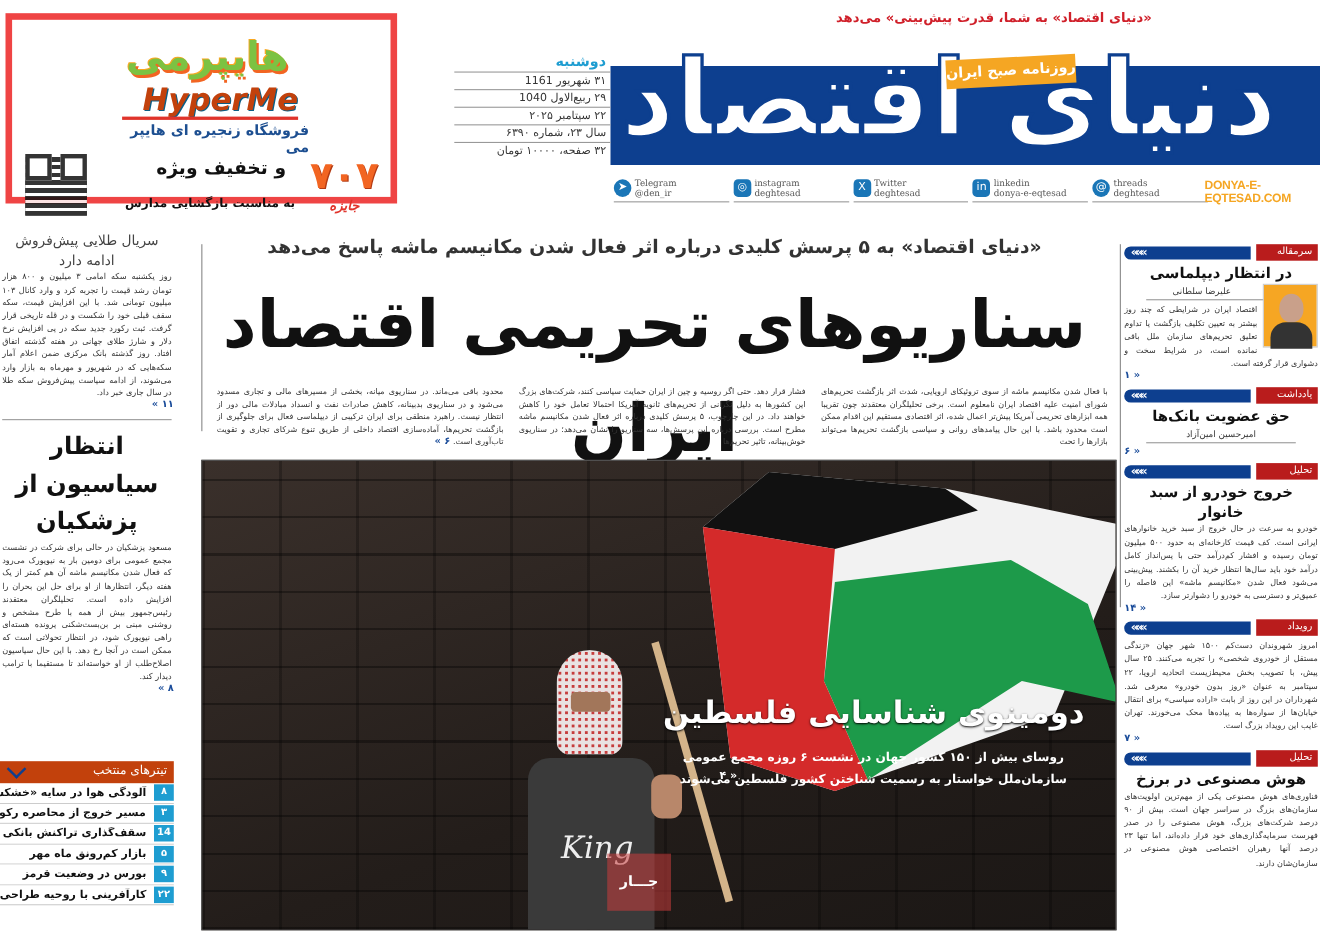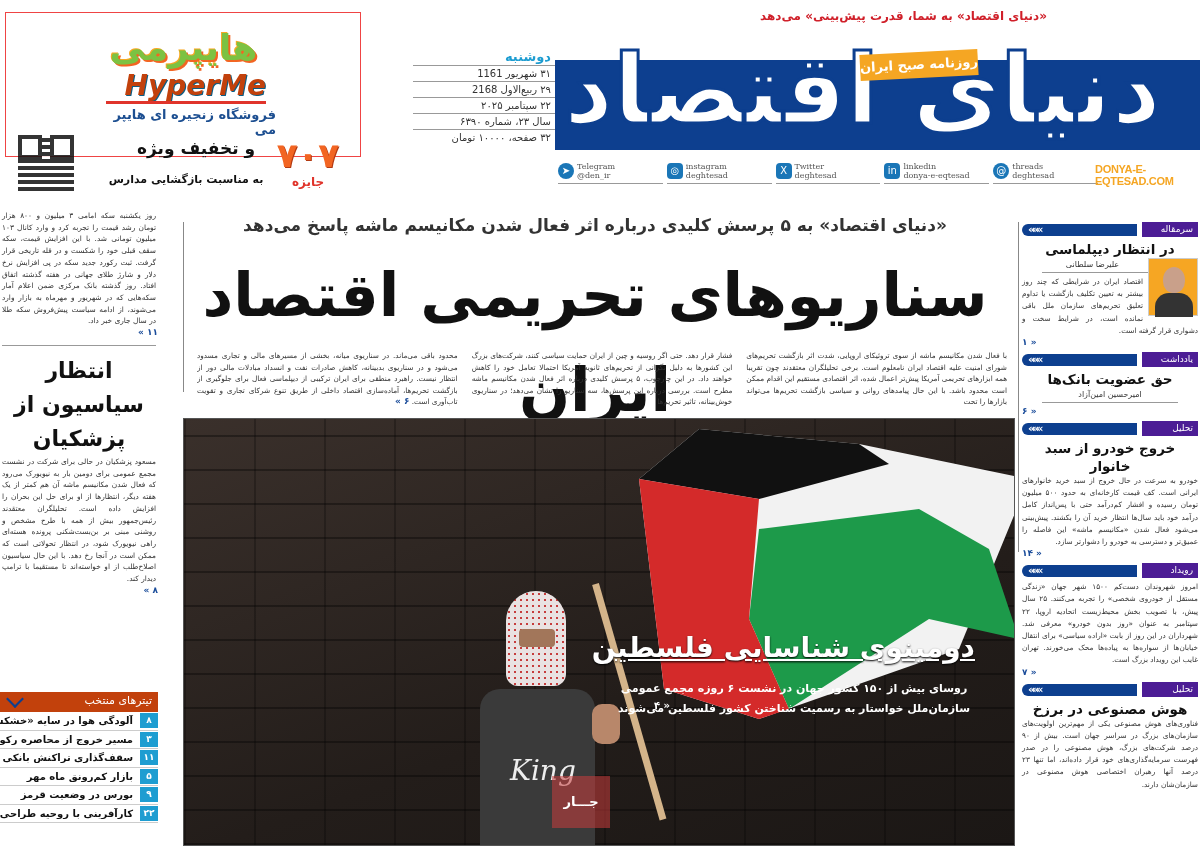--- a/index.html
+++ b/index.html
@@ -1,36 +1,36 @@
 <!DOCTYPE html>
 <html><head>
 <meta charset="utf-8">
 <style>
   * { box-sizing: border-box; margin: 0; padding: 0; }
   html, body { width: 1200px; height: 846px; overflow: hidden; background: #ffffff; }
   body { font-family: "DejaVu Sans", sans-serif; color: #111; position: relative; }
   .rtl { direction: rtl; }
 
   
-  .ad-box { position: absolute; left: 5px; top: 12px; width: 356px; height: 145px; border: 1px solid #ef4444; background: #fff; }
+  .ad-box { position: absolute; left: 5px; top: 12px; width: 356px; height: 173px; border: 6px solid #ef4444; background: #fff; }
   .ad-logo-fa { position: absolute; left: 95px; top: 10px; width: 165px; height: 50px; }
   .ad-logo-fa span { display: block; text-align: center; font: bold 36px "DejaVu Sans", sans-serif; color: #7cc242; text-shadow: 2px 2px 0 #f26522, -1px -1px 0 #f7a823; line-height: 50px; }
   .ad-logo-en { position: absolute; left: 95px; top: 58px; width: 165px; height: 30px; text-align: right; font: italic bold 28px "DejaVu Sans", sans-serif; color: #c2410c; text-shadow: 1px 1px 0 #0b5e86; line-height: 30px; }
   .ad-redline { position: absolute; left: 100px; top: 88px; width: 160px; height: 3px; background: #e0342b; }
   .ad-subtitle { position: absolute; left: 90px; top: 94px; width: 180px; text-align: right; font: bold 13px "DejaVu Sans", sans-serif; color: #1d4f91; }
   .ad-qr { position: absolute; left: 12px; top: 122px; width: 56px; height: 56px; background:
     repeating-linear-gradient(0deg, #111 0 4px, #fff 4px 7px),
     #111; opacity: .85; }
   .ad-qr::before, .ad-qr::after { content: ""; position: absolute; width: 16px; height: 16px; border: 4px solid #111; background: #fff; }
   .ad-qr::before { left: 0; top: 0; }
   .ad-qr::after { right: 0; top: 0; }
   .ad-offer { position: absolute; left: 110px; top: 125px; width: 160px; text-align: center; font: bold 17px "DejaVu Sans", sans-serif; color: #111; }
   .ad-occasion { position: absolute; left: 95px; top: 160px; width: 170px; text-align: center; font: bold 11px "DejaVu Sans", sans-serif; color: #111; }
   .ad-prize { position: absolute; left: 262px; top: 122px; width: 80px; height: 55px; text-align: center; font: bold 34px "DejaVu Sans", sans-serif; color: #f26522; text-shadow: 1px 1px 0 #b33a12; line-height: 40px; }
-  .ad-prize small { display: block; font-size: 12px; line-height: 14px; color: #e0342b; text-shadow: none; }
+  .ad-prize small { display: block; font-size: 12px; line-height: 14px; color: #e0342b; text-shadow: none; font-style: italic; }
 
   .blue-band { position: absolute; left: 555px; top: 60px; width: 645px; height: 90px; background: #0d3f8f; }
   .date-box { position: absolute; left: 413px; top: 48px; width: 142px; }
   .date-day { font: bold 13px "DejaVu Sans", sans-serif; color: #1e9dd1; text-align: right; padding-right: 4px; line-height: 17px; }
   .date-line { font: 10px "DejaVu Sans", sans-serif; color: #333; text-align: right; padding-right: 4px; border-top: 1px solid #999; line-height: 15px; }
   .slogan { position: absolute; left: 760px; top: 9px; width: 300px; text-align: left; font: bold 12px "DejaVu Sans", sans-serif; color: #d0202a; }
   .logo-text { position: absolute; left: 560px; top: 20px; width: 605px; height: 150px; text-align: center; font: bold 96px "DejaVu Sans", sans-serif; color: #fff; line-height: 140px; -webkit-text-stroke: 3px #0d3f8f; letter-spacing: -2px; text-shadow: 0 0 0 #fff; }
   .subbrand { position: absolute; left: 860px; top: 52px; width: 118px; height: 26px; background: #f5a623; color: #fff; font: bold 13px "DejaVu Sans", sans-serif; text-align: center; line-height: 26px; transform: rotate(-3deg); }
   .socials { position: absolute; left: 558px; top: 160px; width: 540px; height: 24px; display: flex; flex-direction: row; gap: 4px; }
   .social { flex: 1; display: flex; align-items: center; gap: 3px; border-bottom: 1px solid #999; padding-bottom: 2px; }
@@ -56,21 +56,21 @@
       repeating-linear-gradient(90deg, rgba(0,0,0,.25) 0 2px, transparent 2px 70px),
       linear-gradient(160deg, #3a302b 0%, #231d1a 60%, #1b1715 100%); }
   .flag { position: absolute; left: 445px; top: 0; width: 400px; height: 300px; }
   .person-head { position: absolute; left: 322px; top: 172px; width: 60px; height: 95px; background: radial-gradient(circle, #c63c3c 30%, #e9e2e2 32%) 0 0/6px 6px; border-radius: 30px 30px 12px 12px; }
   .person-face { position: absolute; left: 335px; top: 210px; width: 36px; height: 18px; background: #a2765a; border-radius: 4px; }
   .person-body { position: absolute; left: 296px; top: 270px; width: 115px; height: 160px; background: #3a3a3a; border-radius: 20px 20px 0 0; }
   .king { position: absolute; left: 326px; top: 335px; font: italic 28px "DejaVu Serif", serif; color: #eee; }
   .pole { position: absolute; left: 408px; top: 165px; width: 7px; height: 245px; background: #d4b48a; transform: rotate(-16deg); transform-origin: top; }
   .hand { position: absolute; left: 408px; top: 285px; width: 28px; height: 40px; background: #b8876a; border-radius: 10px; }
   .photo-credit { position: absolute; left: 368px; top: 357px; width: 58px; height: 52px; background: rgba(200,60,60,.55); color: #fff; font: bold 13px "DejaVu Sans", sans-serif; text-align: center; line-height: 52px; }
-  .photo-title { position: absolute; right: 39px; top: 212px; font: bold 28px "DejaVu Sans", sans-serif; color: #fff; text-align: right; direction: rtl; text-shadow: 0 1px 2px #000; text-decoration: underline; }
+  .photo-title { position: absolute; right: 28px; top: 212px; font: bold 28px "DejaVu Sans", sans-serif; color: #fff; text-align: right; direction: rtl; text-shadow: 0 1px 2px #000; }
   .photo-caption { position: absolute; right: 30px; top: 260px; width: 380px; font: bold 11px "DejaVu Sans", sans-serif; color: #fff; text-align: center; line-height: 20px; direction: rtl; }
   .photo-ref { position: absolute; left: 470px; top: 281px; font: bold 10px "DejaVu Sans", sans-serif; color: #fff; }
 
   
   .left-col { position: absolute; left: 0; top: 210px; width: 158px; }
   .lc-kicker { font: 12.5px "DejaVu Sans", sans-serif; color: #444; text-align: center; line-height: 18px; }
   .lc-title { font: bold 34px "DejaVu Sans", sans-serif; color: #111; text-align: center; line-height: 40px; }
   .lc-body { font: 7.4px "DejaVu Sans", sans-serif; color: #333; line-height: 11.7px; text-align: justify; direction: rtl; padding: 0 2px; }
   .lc-ref { font: bold 9px "DejaVu Sans", sans-serif; color: #1a4c9a; padding-left: 2px; }
   .lc-sep { height: 1px; background: #999; margin: 8px 2px; }
@@ -82,21 +82,21 @@
   .picks-head .lbl { position: absolute; right: 6px; top: 2px; font: 11px "DejaVu Sans", sans-serif; color: #fff; }
   .pick { display: flex; flex-direction: row-reverse; align-items: center; height: 18.5px; border-bottom: 1px solid #ccc; background: #fff; }
   .pick .num { width: 18px; height: 15px; background: #1e9dd1; color: #fff; font: bold 9px "DejaVu Sans", sans-serif; text-align: center; line-height: 15px; margin-left: 4px; }
   .pick .ttl { flex: 1; font: bold 10px "DejaVu Sans", sans-serif; color: #111; text-align: right; direction: rtl; padding-right: 3px; white-space: nowrap; overflow: hidden; }
 
   
   .right-col { position: absolute; left: 1022px; top: 222px; width: 176px; }
   .sec-head { height: 15px; position: relative; margin-bottom: 3px; }
   .sec-head .bar { position: absolute; left: 0; top: 2px; width: 115px; height: 12px; background: #0d3f8f; border-radius: 6px 0 0 6px; }
   .sec-head .chev { position: absolute; left: 6px; top: 0; font: bold 11px "DejaVu Sans", sans-serif; color: #fff; line-height: 15px; letter-spacing: -3px; }
-  .sec-head .tag { position: absolute; right: 0; top: 0; width: 56px; height: 15px; background: #4c1d95; color: #fff; font: 9px "DejaVu Sans", sans-serif; text-align: right; padding-right: 5px; line-height: 15px; }
+  .sec-head .tag { position: absolute; right: 0; top: 0; width: 56px; height: 15px; background: #b91c1c; color: #fff; font: 9px "DejaVu Sans", sans-serif; text-align: right; padding-right: 5px; line-height: 15px; }
   .rc-title { font: bold 13.5px "DejaVu Sans", sans-serif; color: #111; text-align: center; line-height: 18px; }
   .rc-author { font: 8px "DejaVu Sans", sans-serif; color: #333; text-align: center; line-height: 12px; border-bottom: 1px solid #999; margin: 1px 20px 3px; padding-bottom: 1px; }
   .rc-body { font: 7.3px "DejaVu Sans", sans-serif; color: #333; line-height: 12.2px; text-align: justify; direction: rtl; }
   .rc-ref { font: bold 9px "DejaVu Sans", sans-serif; color: #1a4c9a; line-height: 11px; }
   .portrait { float: right; width: 50px; height: 58px; margin-left: 5px; background: linear-gradient(180deg, #f6a623 0 100%); position: relative; border: 1px solid #ccc; }
   .portrait::before { content: ""; position: absolute; left: 14px; top: 8px; width: 22px; height: 26px; background: #c9a08a; border-radius: 50% 50% 45% 45%; }
   .portrait::after { content: ""; position: absolute; left: 6px; top: 34px; width: 38px; height: 24px; background: #333; border-radius: 14px 14px 0 0; }
   .rc-block { margin-bottom: 4px; }
 </style>
 </head>
@@ -119,21 +119,21 @@
 </div>
 
 <div class="slogan rtl">«دنیای اقتصاد» به شما، قدرت پیش‌بینی» می‌دهد</div>
 <div class="blue-band"></div>
 <div class="logo-text rtl">دنیای اقتصاد</div>
 <div class="subbrand rtl">روزنامه صبح ایران</div>
 
 <div class="date-box rtl">
   <div class="date-day">دوشنبه</div>
   <div class="date-line">۳۱ شهریور 1161</div>
-  <div class="date-line">۲۹ ربیع‌الاول 2168</div>
+  <div class="date-line">۲۹ ربیع‌الاول 1040</div>
   <div class="date-line">۲۲ سپتامبر ۲۰۲۵</div>
   <div class="date-line">سال ۲۳، شماره ۶۳۹۰</div>
   <div class="date-line">۳۲ صفحه، ۱۰۰۰۰ تومان</div>
 </div>
 
 <div class="socials">
   <div class="social">
     <span class="ic round">➤</span>
     <span class="txt"><span>Telegram</span><br><span>@den_ir</span></span>
   </div>
@@ -183,20 +183,21 @@
   <div class="person-face"></div>
   <div class="hand"></div>
   <div class="king">King</div>
   <div class="photo-credit">جـــار</div>
   <div class="photo-title">دومینوی شناسایی فلسطین</div>
   <div class="photo-caption">روسای بیش از ۱۵۰ کشور جهان در نشست ۶ روزه مجمع عمومی سازمان‌ملل خواستار به رسمیت شناختن کشور فلسطین می‌شوند</div>
   <div class="photo-ref">۴ »</div>
 </div>
 
 <div class="left-col rtl">
+  <div class="lc-kicker">سریال طلایی پیش‌فروش ادامه دارد</div>
   <div class="lc-body">روز یکشنبه سکه امامی ۳ میلیون و ۸۰۰ هزار تومان رشد قیمت را تجربه کرد و وارد کانال ۱۰۳ میلیون تومانی شد. با این افزایش قیمت، سکه سقف قبلی خود را شکست و در قله تاریخی قرار گرفت. ثبت رکورد جدید سکه در پی افزایش نرخ دلار و شارژ طلای جهانی در هفته گذشته اتفاق افتاد. روز گذشته بانک مرکزی ضمن اعلام آمار سکه‌هایی که در شهریور و مهرماه به بازار وارد می‌شوند، از ادامه سیاست پیش‌فروش سکه طلا در سال جاری خبر داد.</div>
   <div class="lc-ref">۱۱ »</div>
   <div class="lc-sep"></div>
   <div class="lc-title2">انتظار سیاسیون از پزشکیان</div>
   <div class="lc-body">مسعود پزشکیان در حالی برای شرکت در نشست مجمع عمومی برای دومین بار به نیویورک می‌رود که فعال شدن مکانیسم ماشه آن هم کمتر از یک هفته دیگر، انتظارها از او برای حل این بحران را افزایش داده است. تحلیلگران معتقدند رئیس‌جمهور بیش از همه با طرح مشخص و روشنی مبنی بر بن‌بست‌شکنی پرونده هسته‌ای راهی نیویورک شود، در انتظار تحولاتی است که ممکن است در آنجا رخ دهد. با این حال سیاسیون اصلاح‌طلب از او خواسته‌اند تا مستقیما با ترامپ دیدار کند.</div>
   <div class="lc-ref">۸ »</div>
 </div>
 
 <div class="picks">
   <div class="picks-head">
@@ -205,21 +206,21 @@
   </div>
   <div class="pick">
       <span class="num">۸</span>
       <span class="ttl">آلودگی هوا در سایه «خشکسالی»</span>
     </div>
   <div class="pick">
       <span class="num">۳</span>
       <span class="ttl">مسیر خروج از محاصره رکود</span>
     </div>
   <div class="pick">
-      <span class="num">۱۱</span>
+      <span class="num">14</span>
       <span class="ttl">سقف‌گذاری تراکنش بانکی</span>
     </div>
   <div class="pick">
       <span class="num">۵</span>
       <span class="ttl">بازار کم‌رونق ماه مهر</span>
     </div>
   <div class="pick">
       <span class="num">۹</span>
       <span class="ttl">بورس در وضعیت قرمز</span>
     </div>

